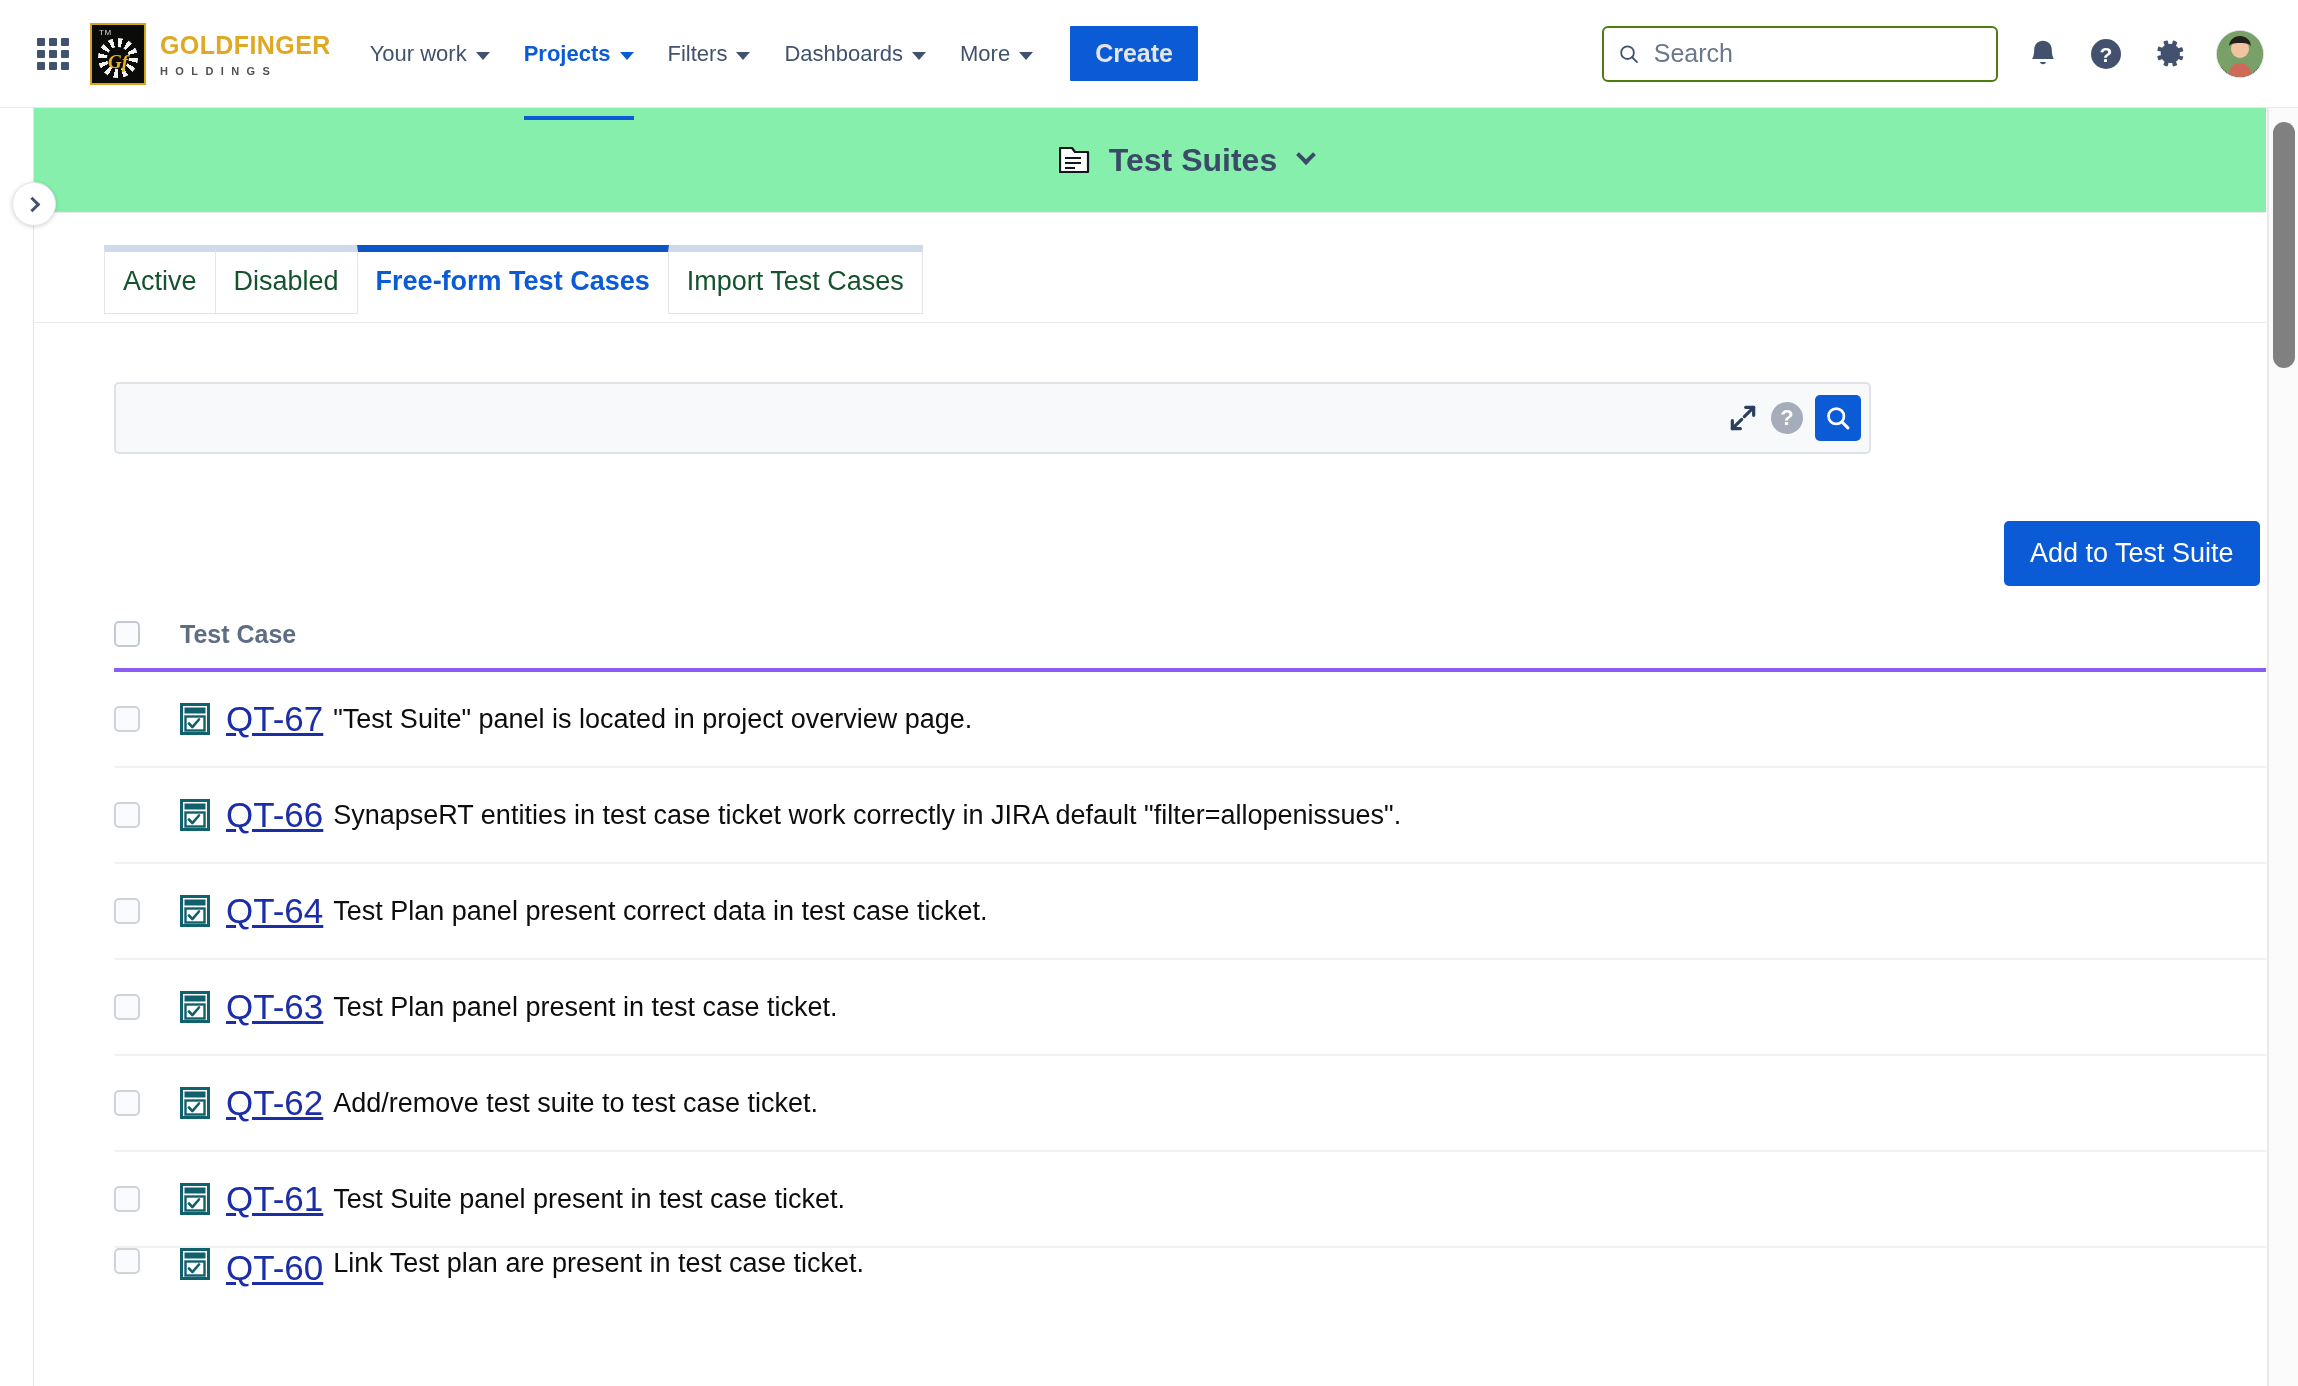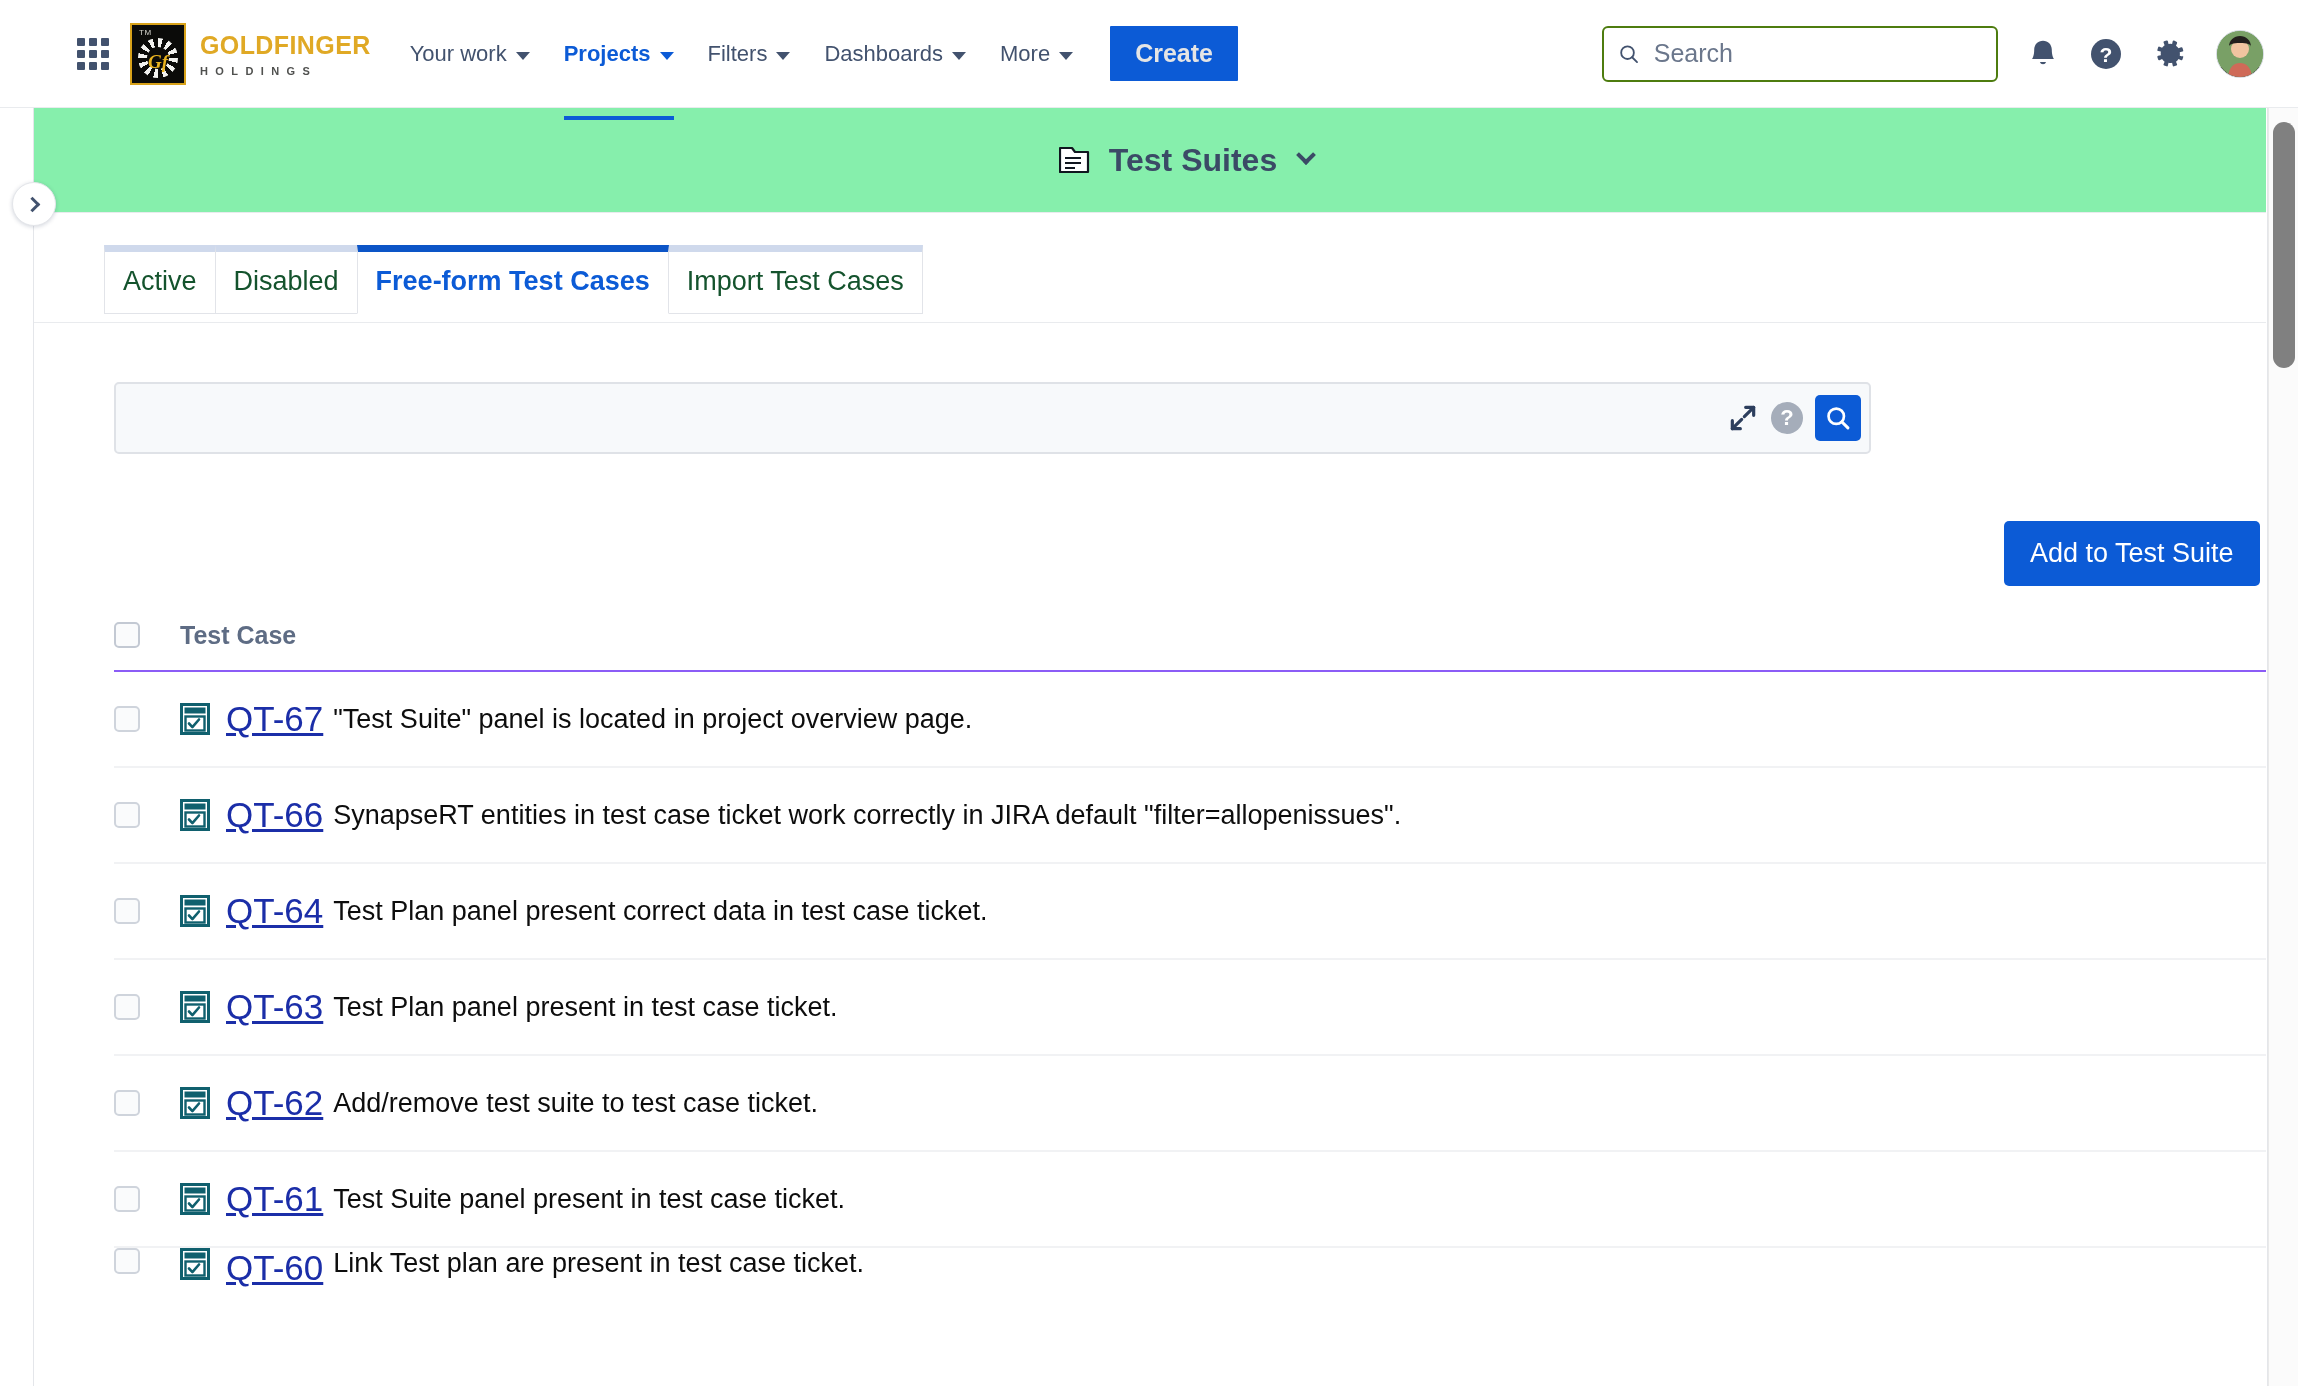--- a/index.html
+++ b/index.html
@@ -12,21 +12,20 @@
   }
 
   
   #topnav {
     position: absolute; top: 0; left: 0;
     width: 2298px; height: 108px;
     background: #ffffff;
     border-bottom: 1px solid #e9ebee;
     display: flex; align-items: center;
     z-index: 40;
-    padding-left: 40px;
   }
   .apps-grid {
     width: 46px; height: 46px;
     margin-left: 30px; margin-right: 14px;
     display: grid;
     grid-template-columns: repeat(3, 1fr);
     grid-template-rows: repeat(3, 1fr);
     gap: 4px;
     padding: 7px;
     cursor: pointer;
@@ -266,21 +265,21 @@
   }
 
   
   #table {
     position: absolute; top: 600px; left: 114px;
     width: 2152px;
   }
   .thead {
     display: flex; align-items: center;
     height: 72px;
-    border-bottom: 2px solid #8b5cf6;
+    border-bottom: 4px solid #8b5cf6;
   }
   .th-check { width: 66px; display: flex; align-items: center; }
   .th-label {
     font: bold 25px "Liberation Sans", sans-serif;
     color: #5e6c84;
   }
   .row {
     display: flex; align-items: center;
     height: 96px;
     border-bottom: 2px solid #f1f2f4;

